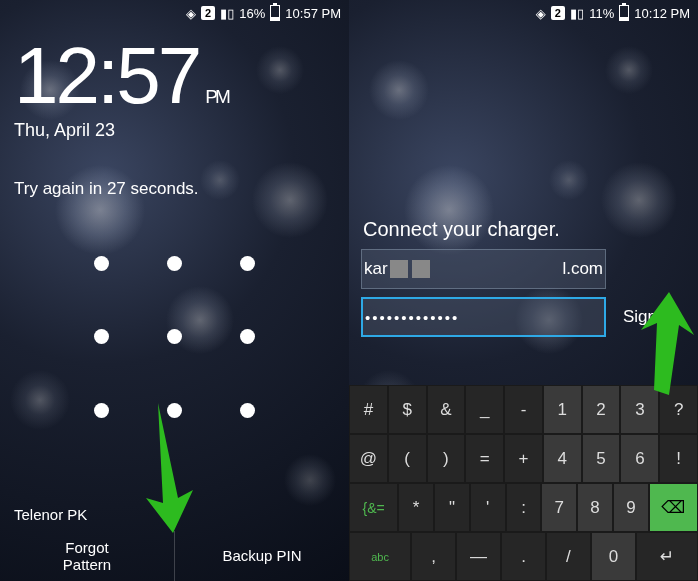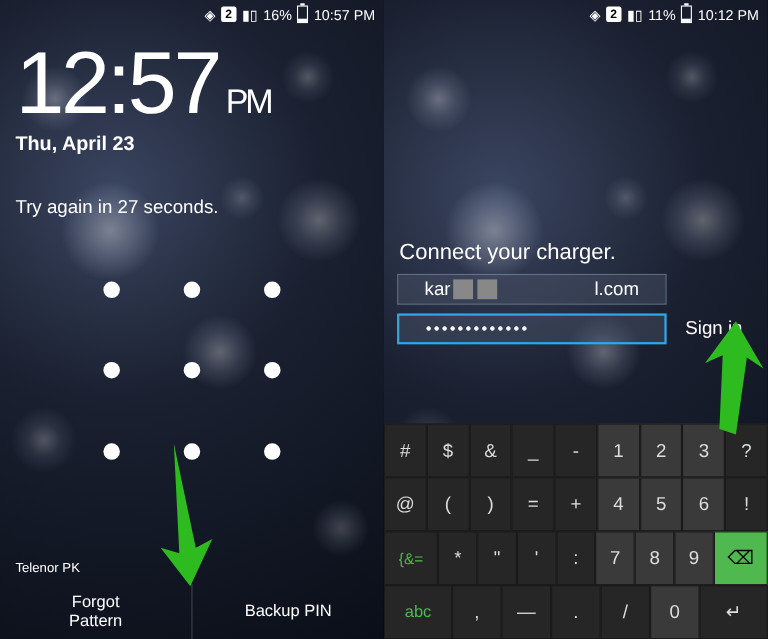--- a/index.html
+++ b/index.html
@@ -15,43 +15,43 @@
 radial-gradient(circle at 310px 480px,rgba(255,255,255,.2) 0%,rgba(200,210,230,.1) 14px,transparent 26px),
 radial-gradient(circle at 200px 320px,rgba(255,255,255,.3) 0%,rgba(200,210,230,.15) 18px,transparent 34px);
 pointer-events:none}
 .status-bar{position:relative;height:26px;display:flex;justify-content:flex-end;align-items:center;gap:5px;padding:0 8px;font-size:13px;z-index:2}
 .sim-badge{background:#fff;color:#000;font-weight:bold;font-size:11px;padding:1px 4px;border-radius:2px}
 .battery-icon{display:inline-block;width:10px;height:16px;border:1px solid #fff;position:relative}
 .battery-icon::before{content:"";position:absolute;top:-3px;left:2px;width:4px;height:2px;background:#fff}
 .battery-icon::after{content:"";position:absolute;bottom:0;left:0;width:100%;height:20%;background:#fff}
 .clock-area{position:relative;padding:10px 14px;z-index:2}
 .big-time{font-size:80px;font-weight:300;line-height:1;letter-spacing:-3px}
-.pm{font-size:31px;font-weight:300;margin-left:6px}
-.date{font-size:18px;font-weight:700;margin-top:4px}
+.pm{font-size:19px;font-weight:300;margin-left:6px}
+.date{font-size:18px;font-weight:400;margin-top:4px}
 .msg{position:relative;font-size:17px;padding:28px 14px 10px;z-index:2}
 .pattern-grid{position:relative;display:grid;grid-template-columns:repeat(3,1fr);grid-template-rows:repeat(3,1fr);width:220px;height:220px;margin:18px auto 0;z-index:2}
 .dot{width:15px;height:15px;background:#fff;border-radius:50%;place-self:center}
-.carrier{position:absolute;bottom:58px;left:14px;font-size:12px;z-index:2}
+.carrier{position:absolute;bottom:58px;left:14px;font-size:15px;z-index:2}
 .bottom-bar{position:absolute;bottom:0;left:0;right:0;height:50px;display:flex;z-index:2}
 .bbtn{flex:1;display:flex;align-items:center;justify-content:center;text-align:center;font-size:15px;border-right:1px solid rgba(255,255,255,.2);line-height:1.15}
 .bbtn:last-child{border-right:none}
 .arrow{position:absolute;z-index:5;pointer-events:none}
 .arrow svg{display:block}
 
 .charger-msg{position:relative;font-size:20px;padding:0 14px;margin-top:192px;z-index:2}
 .login-row{position:relative;display:flex;align-items:center;margin:8px 12px 0;z-index:2}
-.field{flex:1;height:28px;background:rgba(80,90,110,.4);border:1px solid rgba(160,180,200,.4);padding:0 24px;display:flex;align-items:center;font-size:17px;overflow:hidden}
+.field{flex:1;height:40px;background:rgba(80,90,110,.4);border:1px solid rgba(160,180,200,.4);padding:0 2px;display:flex;align-items:center;font-size:17px;overflow:hidden}
 .field.focus{border:2px solid #2ea9e6}
 .signin{width:80px;text-align:center;font-size:17px;padding-left:6px}
 .kb{position:absolute;bottom:0;left:0;right:0;background:#2b2b2b;z-index:3}
 .krow{display:flex;height:49px}
 .key{flex:1;border:1px solid #1a1a1a;background:#3a3a3a;display:flex;align-items:center;justify-content:center;color:#ddd;font-size:17px}
 .key.dark{background:#262626}
 .key.sym{color:#4fb84f;font-size:14px}
-.key.abc{color:#4fb84f;font-size:15px}
+.key.abc{color:#4fb84f;font-size:11px}
 .key.wide{flex:1.4}
 .key.back{background:#4fb84f;color:#000}
 .email-redact{display:inline-block;width:18px;height:18px;background:#888;margin:0 2px}
 .pwd-dots{letter-spacing:2px;font-size:15px}
 </style>
 </head>
 <body>
 
 <div class="phone">
   <div class="status-bar">

